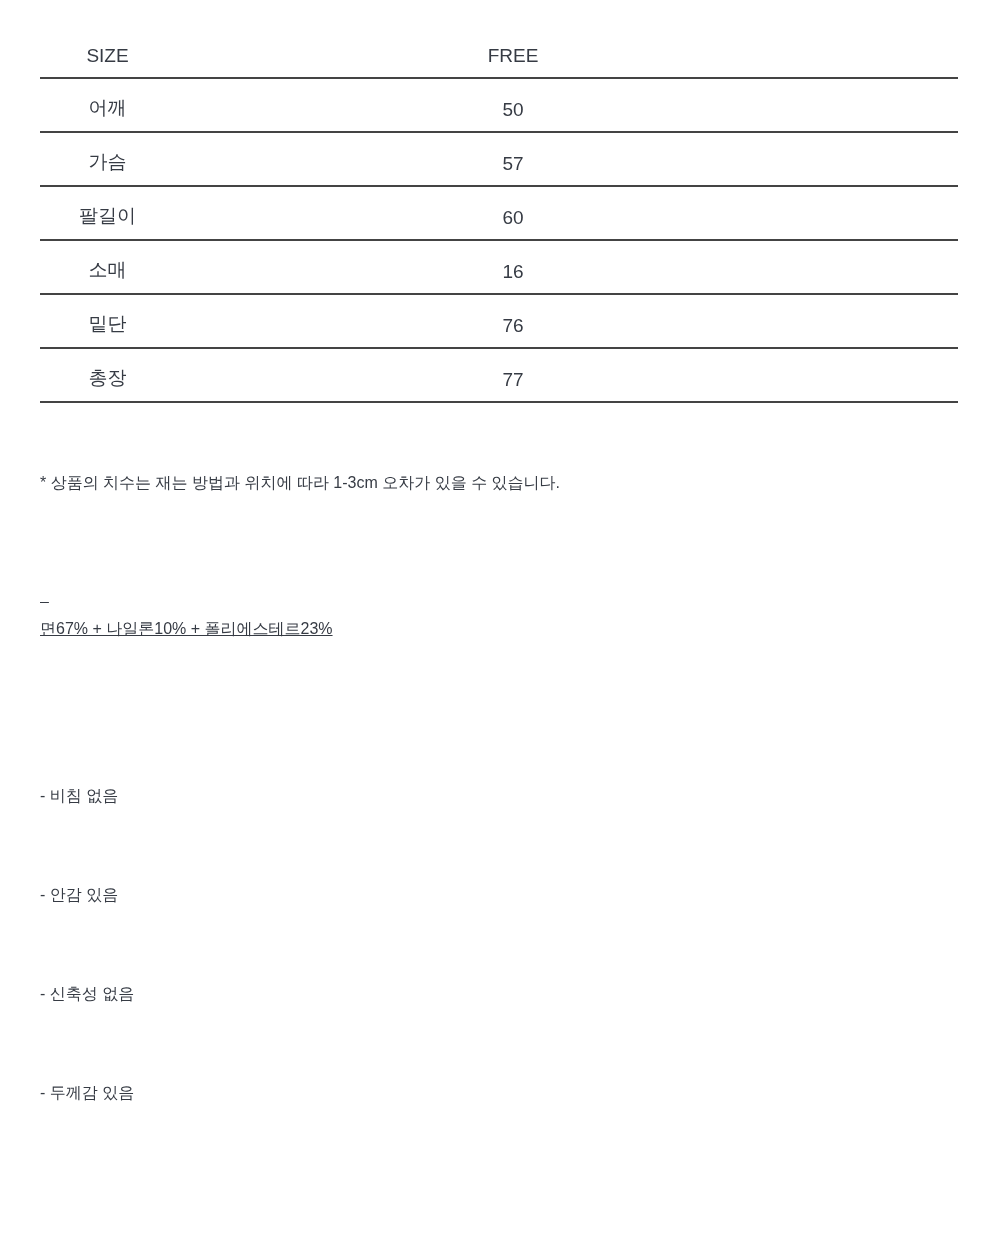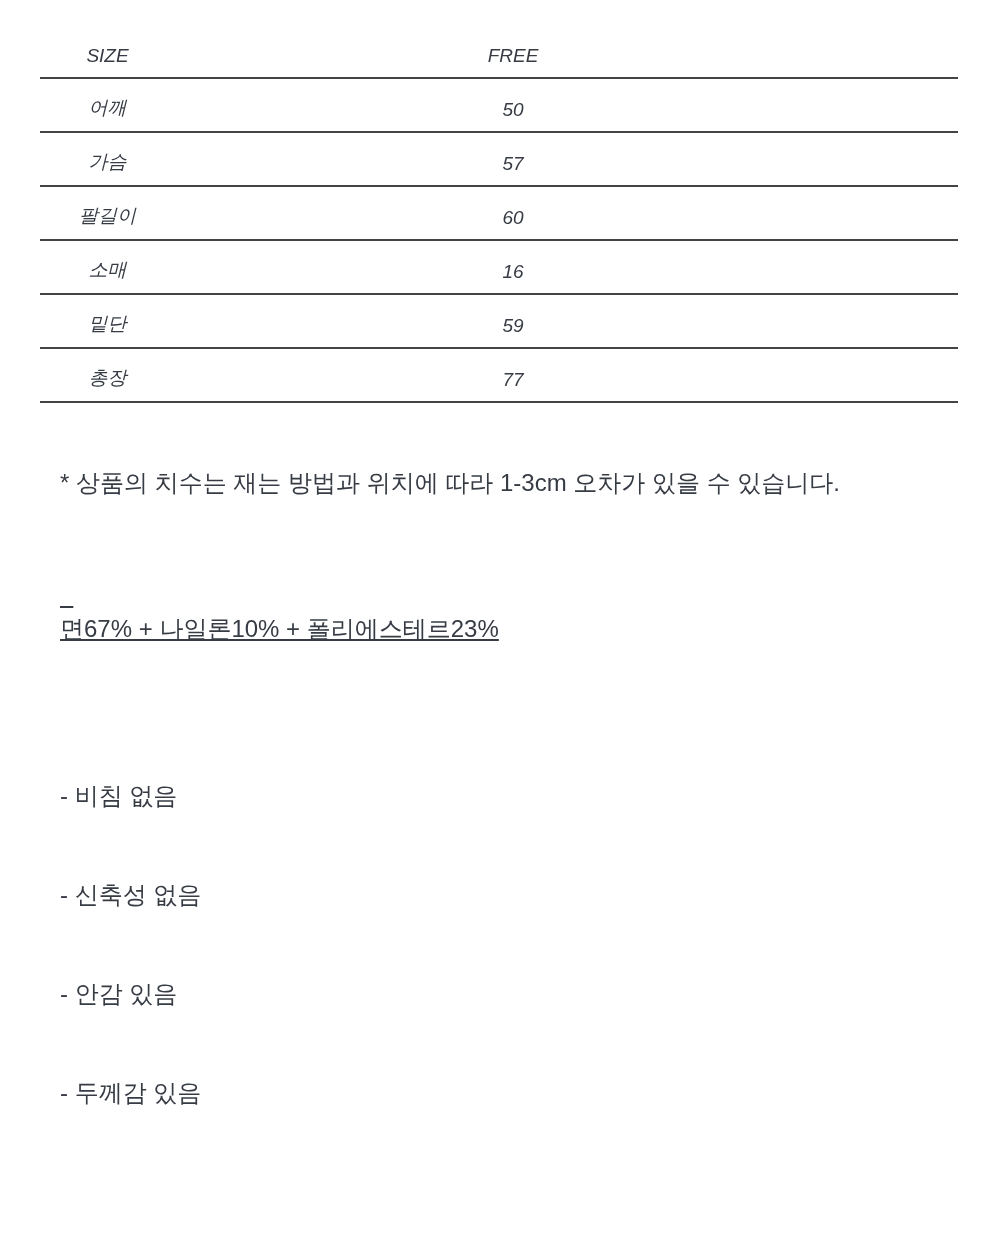--- a/index.html
+++ b/index.html
@@ -21,42 +21,41 @@
     width: 918px;
   }
   .t-row {
     display: flex;
     align-items: flex-end;
     box-sizing: border-box;
     border-bottom: 2px solid #444444;
     height: 54px;
     padding-bottom: 10px;
     font-size: 19px;
-    font-style: italic;
   }
   .t-row.header {
     height: 79px;
     font-size: 19px;
   }
   .t-cell-label {
     width: 135px;
     text-align: center;
     flex: 0 0 135px;
   }
   .t-cell-value {
     width: 676px;
     text-align: center;
     flex: 0 0 676px;
   }
   .t-spacer { flex: 1 1 auto; }
   
   .content {
-    margin-left: 60px;
+    margin-left: 40px;
     margin-right: 40px;
-    font-size: 24px;
+    font-size: 16px;
     line-height: 33px;
     white-space: pre-wrap;
   }
   .note        { margin-top: 63px; }
   .fabric      { margin-top: 47px; text-decoration: underline; }
   .feature-group-1 { margin-top: 35px; }
   .line { display: block; }
 </style>
 </head>
 <body>
@@ -89,36 +88,36 @@
 
 
   <div class="t-row">
     <div class="t-cell-label">소매</div>
     <div class="t-cell-value">16</div>
     <div class="t-spacer"></div>
   </div>
 
   <div class="t-row">
     <div class="t-cell-label">밑단</div>
-    <div class="t-cell-value">59</div>
+    <div class="t-cell-value">76</div>
     <div class="t-spacer"></div>
   </div>
 
   <div class="t-row">
     <div class="t-cell-label">총장</div>
     <div class="t-cell-value">77</div>
     <div class="t-spacer"></div>
   </div>
 
 </div>
 
 <div class="content note">* 상품의 치수는 재는 방법과 위치에 따라 1-3cm 오차가 있을 수 있습니다.</div>
 
 <div class="content fabric">
   <span class="line">면67% + 나일론10% + 폴리에스테르23%</span>
 </div>
 
 <div class="content feature-group-1">
   <span class="line">- 비침 없음</span>
+  <span class="line">- 안감 있음</span>
   <span class="line">- 신축성 없음</span>
-  <span class="line">- 안감 있음</span>
   <span class="line">- 두께감 있음</span>
 </div>
 
 </body></html>

